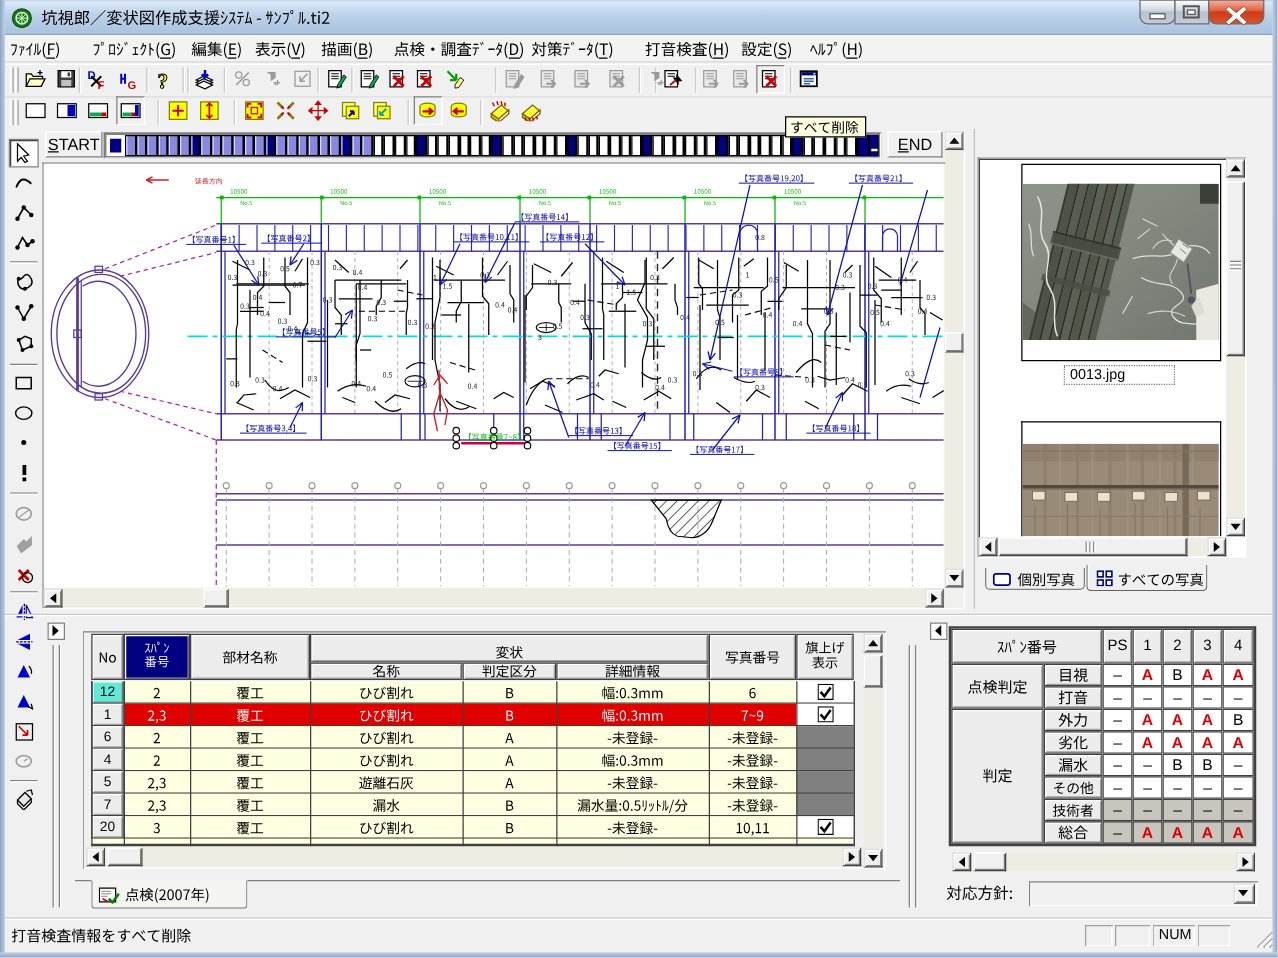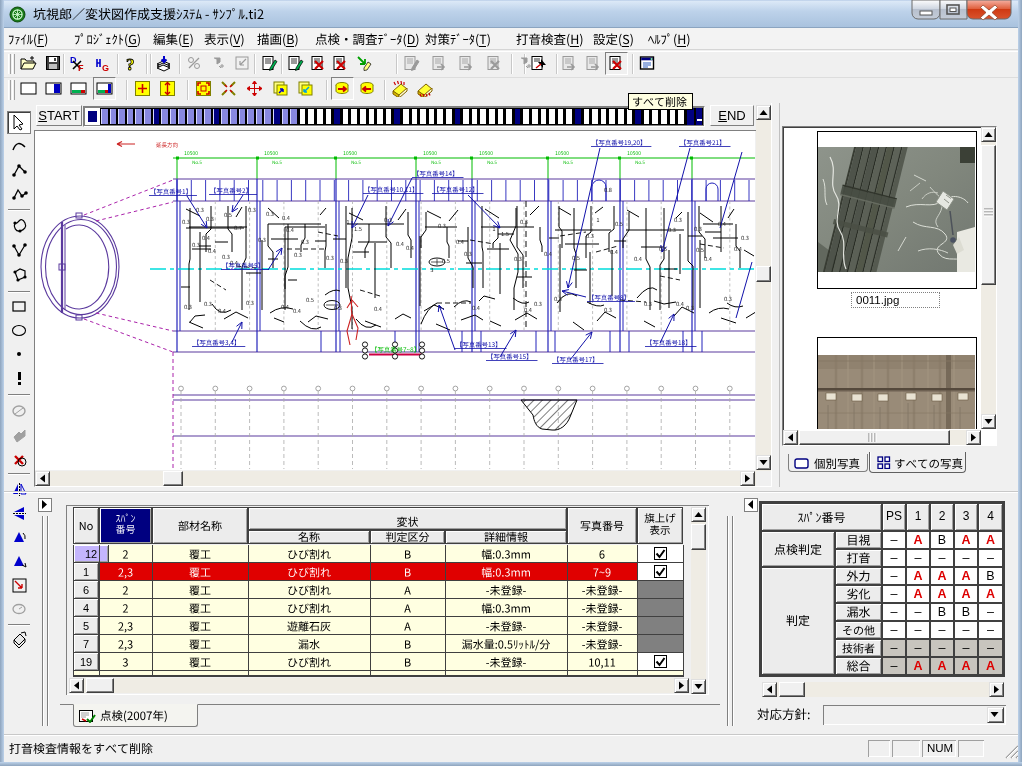--- a/index.html
+++ b/index.html
@@ -900,21 +900,21 @@
 <path d="M104 52c4-6 10-8 16-6M92 44l10-8" stroke="#cfd2ca" stroke-width="0.9" fill="none"></path>
 <path d="M125 44l11 8-7 11-11-8z" fill="#e5e7e1" stroke="#8a8f85"></path>
 <path d="M128 48l5 3.5M126 52l5 4" stroke="#777c72" stroke-width="0.8"></path>
 <rect x="142" y="0" width="15" height="16" fill="#3b4036"></rect>
 <path d="M139 85l18-5v45h-18z" fill="#e9e9e2"></path>
 <path d="M141 90l-6 8 4 9 7-4z" fill="#dcdcd2"></path>
 <circle cx="135" cy="93" r="2.8" fill="#4a5162"></circle>
 <path d="M132 64l3 24" stroke="#4d525a" stroke-width="1.5"></path>
 </svg>
 <div class="abs" style="left:851px;top:292px;width:89px;height:16px;background:#fff;border:1px dotted #808080"></div>
-<div class="abs" style="left:856px;top:294px;font-size:11.5px;color:#000">0011.jpg</div>
+<div class="abs" style="left:856px;top:294px;font-size:11.5px;color:#000">0013.jpg</div>
 <div class="abs" style="left:817px;top:337px;width:160px;height:92px;background:#fff;border:1px solid #000;border-bottom:none"></div>
 <svg class="abs" style="left:818px;top:355px" width="157" height="74" viewBox="0 0 157 74">
 <defs>
       <linearGradient id="pg2" x1="0" y1="0" x2="0" y2="1">
 <stop offset="0" stop-color="#958771"></stop>
         <stop offset="1" stop-color="#8b7d6b"></stop>
       </linearGradient>
     </defs>
 <rect width="157" height="74" fill="#998b78"></rect>
 <rect width="157" height="14" fill="#90826f"></rect>
@@ -1000,21 +1000,21 @@
 <div class="abs" style="left:73px;top:507px;width:26px;height:37px;background:#ececec;border:1px solid #404040;box-shadow:inset 1px 1px 0 #fff,inset -1px -1px 0 #a0a0a0"></div>
 <div class="abs" style="left:99px;top:507px;width:53px;height:37px;background:#000080;border:1px solid #404040;box-shadow:inset 1px 1px 0 #fff,inset -1px -1px 0 #a0a0a0"></div>
 <div class="abs" style="left:152px;top:507px;width:96px;height:37px;background:#ececec;border:1px solid #404040;box-shadow:inset 1px 1px 0 #fff,inset -1px -1px 0 #a0a0a0"></div>
 <div class="abs" style="left:248px;top:507px;width:319px;height:23px;background:#ececec;border:1px solid #404040;box-shadow:inset 1px 1px 0 #fff,inset -1px -1px 0 #a0a0a0"></div>
 <div class="abs" style="left:248px;top:530px;width:122px;height:14px;background:#ececec;border:1px solid #404040;box-shadow:inset 1px 1px 0 #fff,inset -1px -1px 0 #a0a0a0"></div>
 <div class="abs" style="left:370px;top:530px;width:75px;height:14px;background:#ececec;border:1px solid #404040;box-shadow:inset 1px 1px 0 #fff,inset -1px -1px 0 #a0a0a0"></div>
 <div class="abs" style="left:445px;top:530px;width:122px;height:14px;background:#ececec;border:1px solid #404040;box-shadow:inset 1px 1px 0 #fff,inset -1px -1px 0 #a0a0a0"></div>
 <div class="abs" style="left:567px;top:507px;width:70px;height:37px;background:#ececec;border:1px solid #404040;box-shadow:inset 1px 1px 0 #fff,inset -1px -1px 0 #a0a0a0"></div>
 <div class="abs" style="left:637px;top:507px;width:46px;height:37px;background:#ececec;border:1px solid #404040;box-shadow:inset 1px 1px 0 #fff,inset -1px -1px 0 #a0a0a0"></div>
 <div class="abs" style="left:99px;top:545px;width:538px;height:18px;background:#ffffe1;border-bottom:1px solid #404040"></div>
-<div class="abs" style="left:73px;top:545px;width:36px;height:18px;background:#c4b5fd;border:1px solid #404040;border-top:none;box-shadow:inset 1px 1px 0 #fff,inset -1px -1px 0 #a0a0a0;font-size:11px;display:flex;align-items:center;justify-content:center">12</div>
+<div class="abs" style="left:73px;top:545px;width:26px;height:18px;background:#5eead4;border:1px solid #404040;border-top:none;box-shadow:inset 1px 1px 0 #fff,inset -1px -1px 0 #a0a0a0;font-size:11px;display:flex;align-items:center;justify-content:center">12</div>
 <div class="abs" style="left:637px;top:545px;width:46px;height:18px;background:#fff;border-bottom:1px solid #404040"></div>
 <svg class="abs" style="left:654px;top:547px" width="13" height="13">
     <rect x="0.5" y="0.5" width="12" height="12" fill="#fff" stroke="#000"></rect>
     <path d="M2.5 6.5l3 3.5 5-7" fill="none" stroke="#000" stroke-width="2"></path>
   </svg>
 <div class="abs" style="left:99px;top:563px;width:538px;height:18px;background:#e00000;border-bottom:1px solid #404040"></div>
 <div class="abs" style="left:73px;top:563px;width:26px;height:18px;background:#ececec;border:1px solid #404040;border-top:none;box-shadow:inset 1px 1px 0 #fff,inset -1px -1px 0 #a0a0a0;font-size:11px;display:flex;align-items:center;justify-content:center">1</div>
 <div class="abs" style="left:637px;top:563px;width:46px;height:18px;background:#fff;border-bottom:1px solid #404040"></div>
 <svg class="abs" style="left:654px;top:565px" width="13" height="13">
     <rect x="0.5" y="0.5" width="12" height="12" fill="#fff" stroke="#000"></rect>
@@ -1026,21 +1026,21 @@
 <div class="abs" style="left:99px;top:599px;width:538px;height:18px;background:#ffffe1;border-bottom:1px solid #404040"></div>
 <div class="abs" style="left:73px;top:599px;width:26px;height:18px;background:#ececec;border:1px solid #404040;border-top:none;box-shadow:inset 1px 1px 0 #fff,inset -1px -1px 0 #a0a0a0;font-size:11px;display:flex;align-items:center;justify-content:center">4</div>
 <div class="abs" style="left:637px;top:599px;width:46px;height:18px;background:#808080;border-bottom:1px solid #404040"></div>
 <div class="abs" style="left:99px;top:617px;width:538px;height:18px;background:#ffffe1;border-bottom:1px solid #404040"></div>
 <div class="abs" style="left:73px;top:617px;width:26px;height:18px;background:#ececec;border:1px solid #404040;border-top:none;box-shadow:inset 1px 1px 0 #fff,inset -1px -1px 0 #a0a0a0;font-size:11px;display:flex;align-items:center;justify-content:center">5</div>
 <div class="abs" style="left:637px;top:617px;width:46px;height:18px;background:#808080;border-bottom:1px solid #404040"></div>
 <div class="abs" style="left:99px;top:635px;width:538px;height:18px;background:#ffffe1;border-bottom:1px solid #404040"></div>
 <div class="abs" style="left:73px;top:635px;width:26px;height:18px;background:#ececec;border:1px solid #404040;border-top:none;box-shadow:inset 1px 1px 0 #fff,inset -1px -1px 0 #a0a0a0;font-size:11px;display:flex;align-items:center;justify-content:center">7</div>
 <div class="abs" style="left:637px;top:635px;width:46px;height:18px;background:#808080;border-bottom:1px solid #404040"></div>
 <div class="abs" style="left:99px;top:653px;width:538px;height:18px;background:#ffffe1;border-bottom:1px solid #404040"></div>
-<div class="abs" style="left:73px;top:653px;width:26px;height:18px;background:#ececec;border:1px solid #404040;border-top:none;box-shadow:inset 1px 1px 0 #fff,inset -1px -1px 0 #a0a0a0;font-size:11px;display:flex;align-items:center;justify-content:center">19</div>
+<div class="abs" style="left:73px;top:653px;width:26px;height:18px;background:#ececec;border:1px solid #404040;border-top:none;box-shadow:inset 1px 1px 0 #fff,inset -1px -1px 0 #a0a0a0;font-size:11px;display:flex;align-items:center;justify-content:center">20</div>
 <div class="abs" style="left:637px;top:653px;width:46px;height:18px;background:#fff;border-bottom:1px solid #404040"></div>
 <svg class="abs" style="left:654px;top:655px" width="13" height="13">
     <rect x="0.5" y="0.5" width="12" height="12" fill="#fff" stroke="#000"></rect>
     <path d="M2.5 6.5l3 3.5 5-7" fill="none" stroke="#000" stroke-width="2"></path>
   </svg>
 <div class="abs" style="left:73px;top:671px;width:610px;height:6px;background:#ffffe1;border-bottom:2px solid #404040"></div>
 <div class="abs" style="left:73px;top:545px;width:1px;height:132px;background:#404040"></div>
 <div class="abs" style="left:99px;top:545px;width:1px;height:132px;background:#404040"></div>
 <div class="abs" style="left:152px;top:545px;width:1px;height:132px;background:#404040"></div>
 <div class="abs" style="left:248px;top:545px;width:1px;height:132px;background:#404040"></div>

